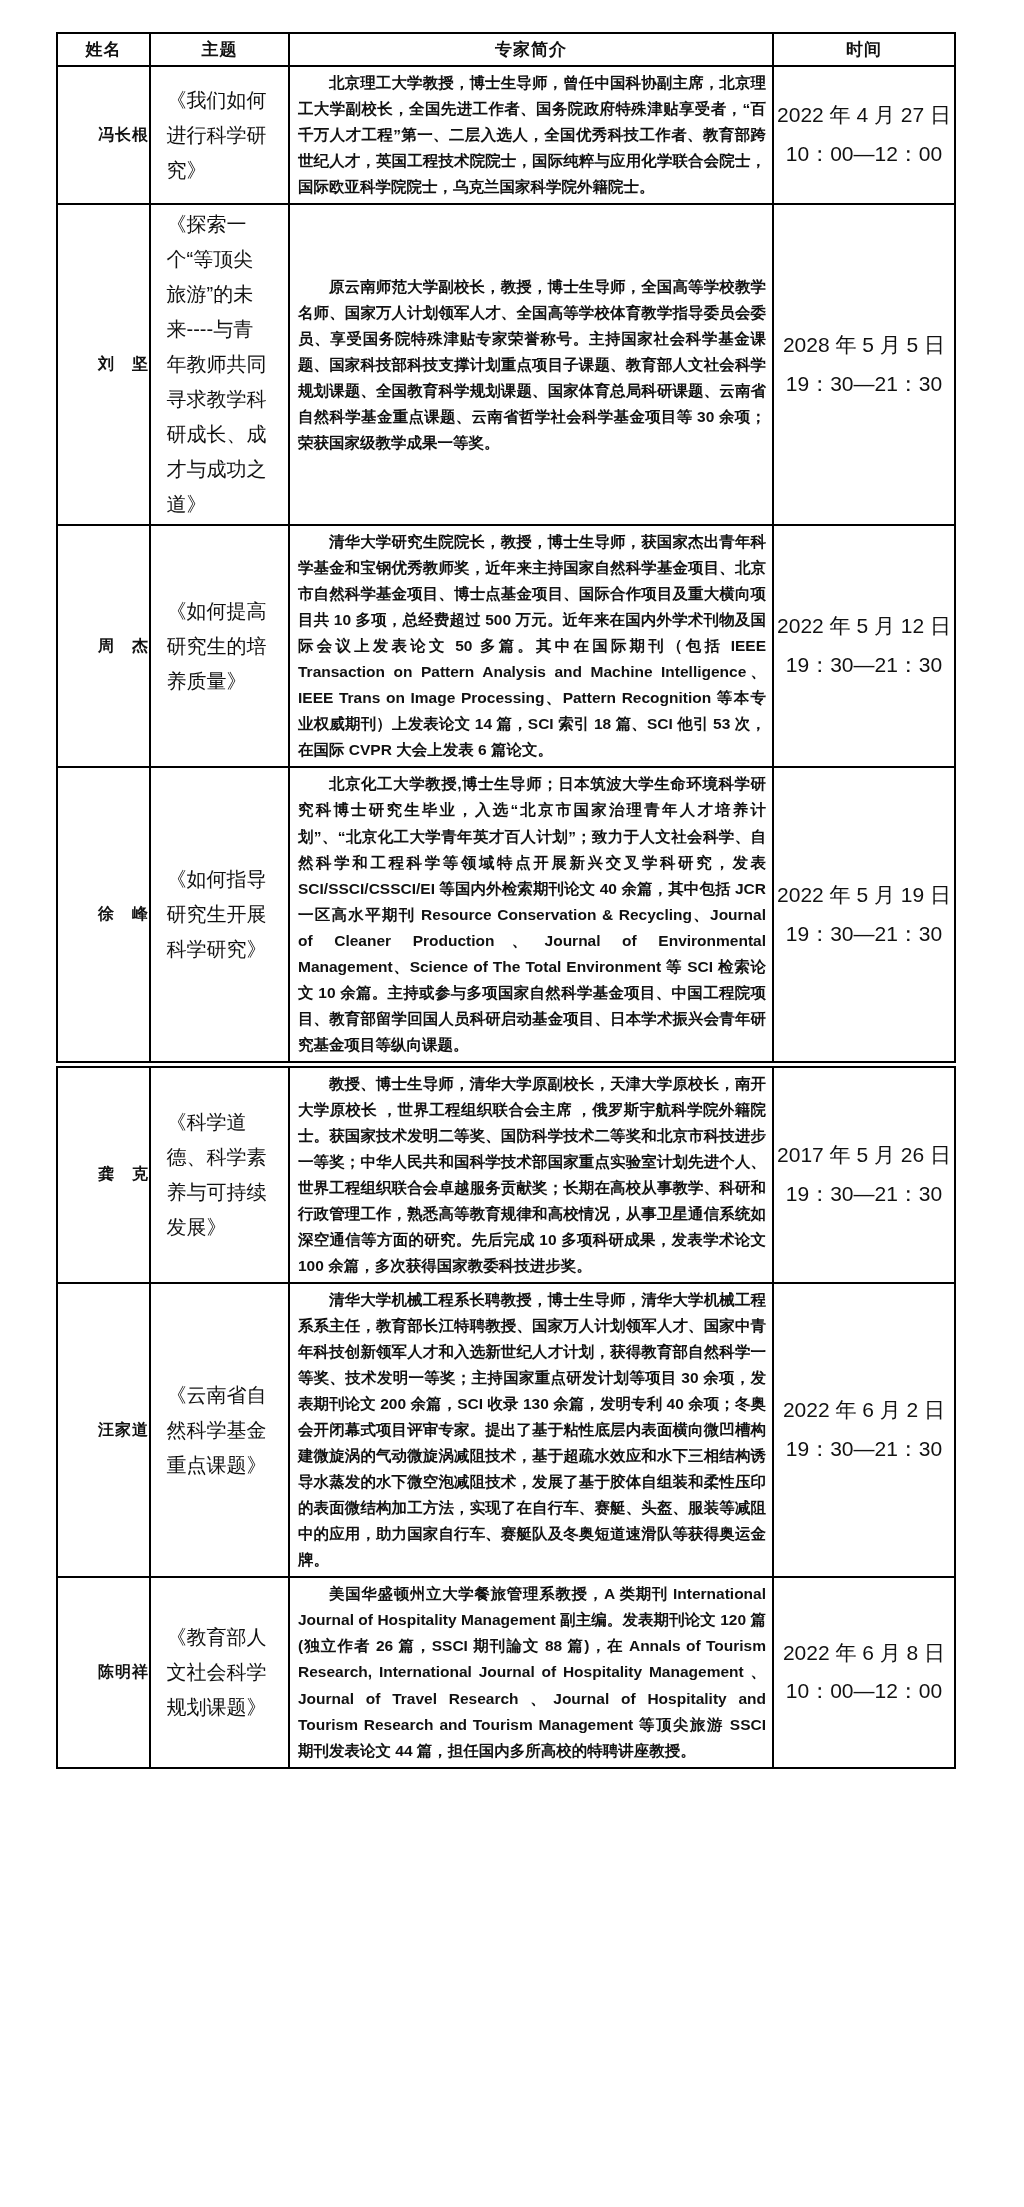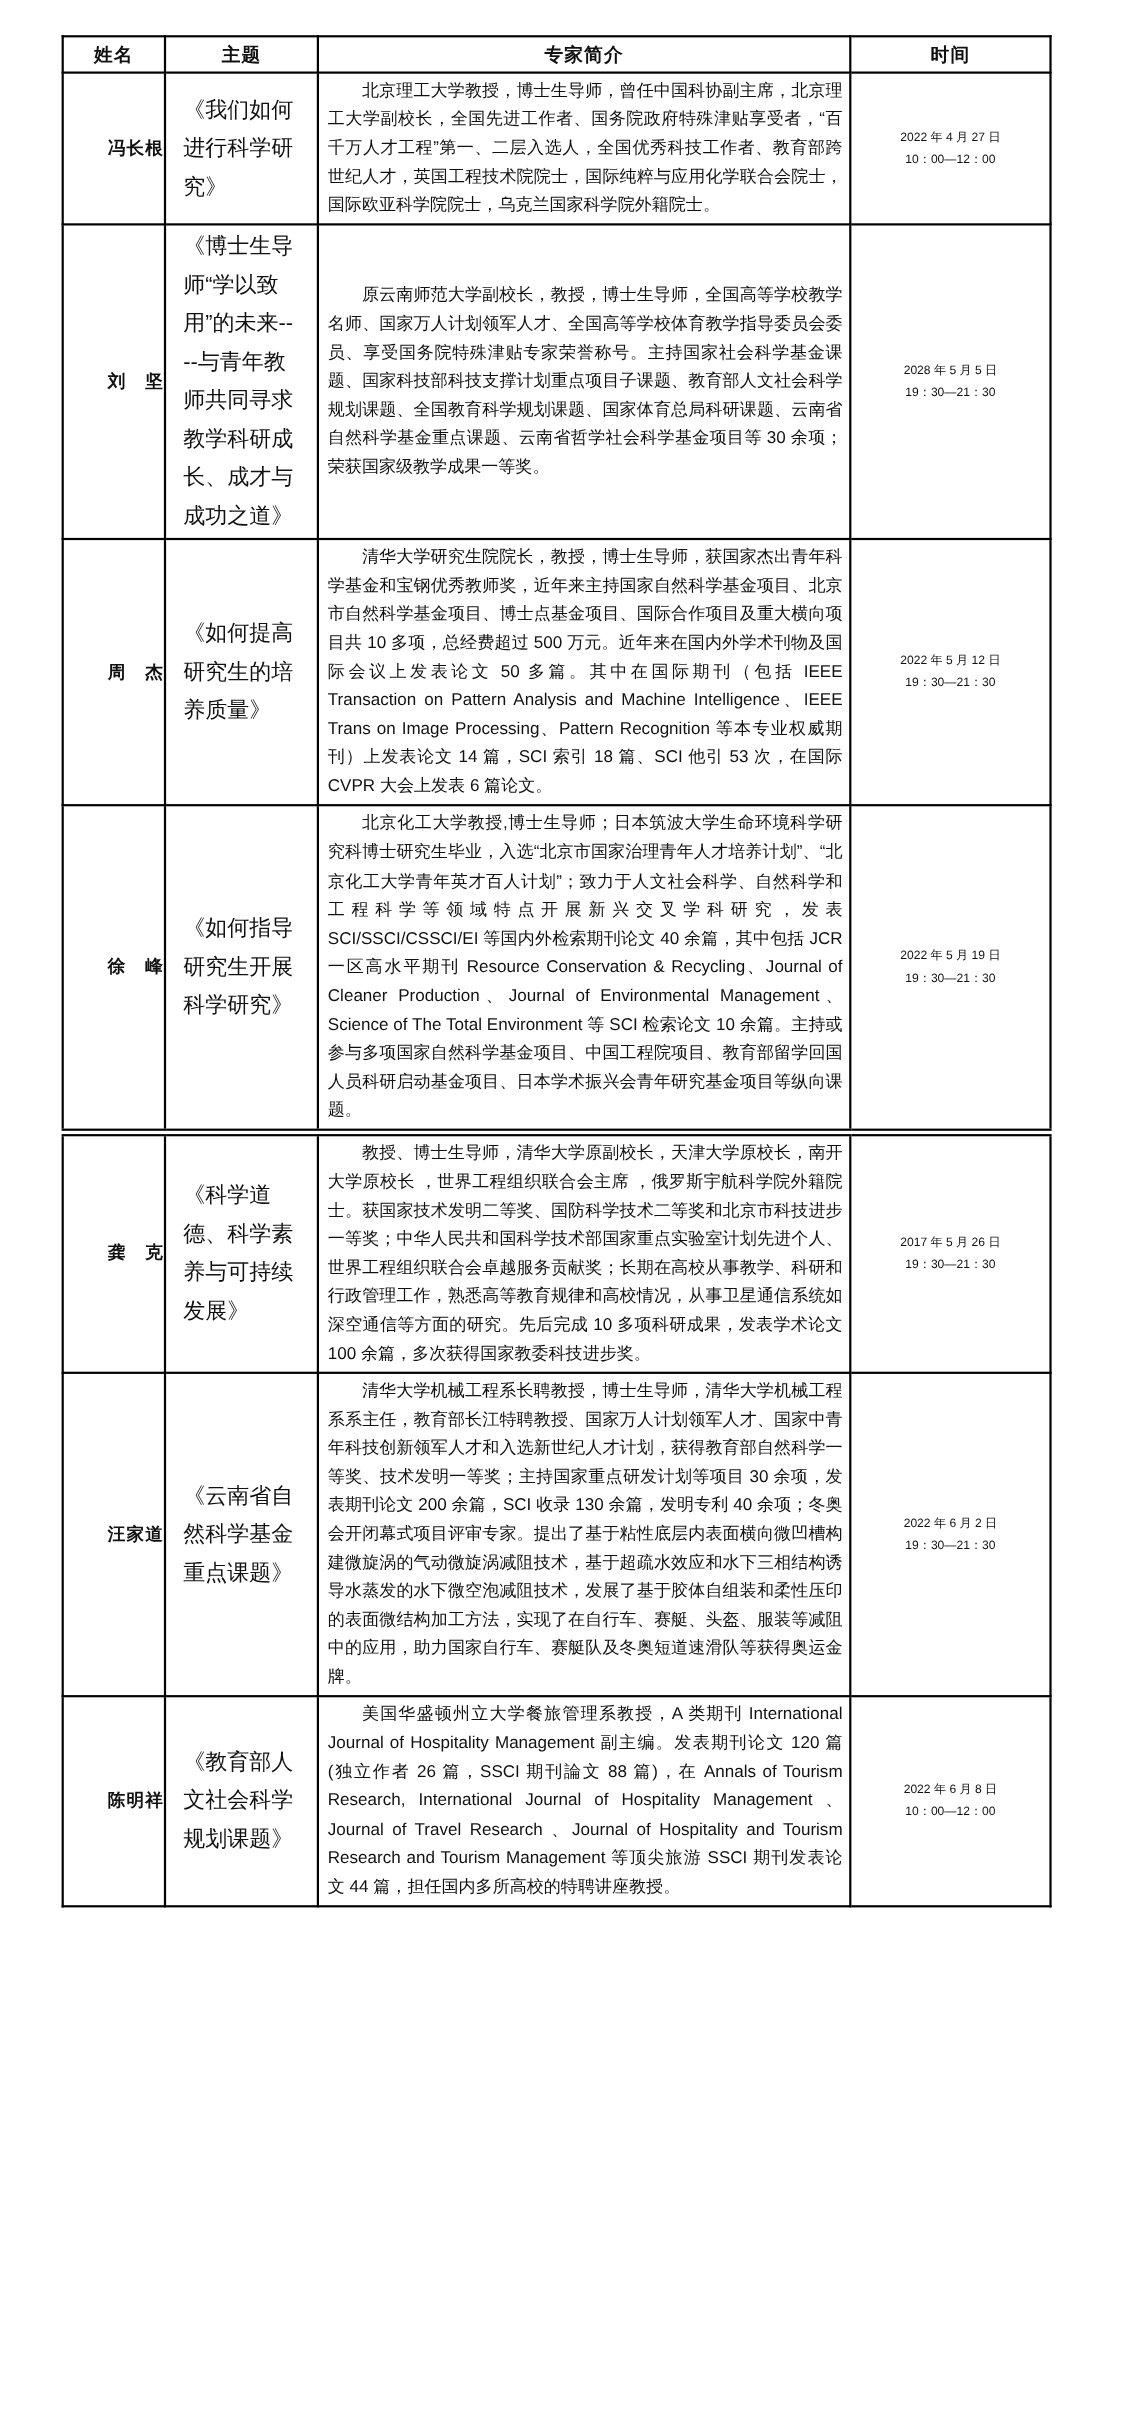--- a/index.html
+++ b/index.html
@@ -61,24 +61,25 @@
   .cell-bio { padding: 3px 6px 3px 8px; }
   .bio-text {
     margin: 0;
     font-size: 15.5px;
     line-height: 1.68;
     text-align: justify;
     text-justify: inter-character;
     text-indent: 2em;
     word-break: normal;
     overflow-wrap: break-word;
+    font-weight: bold;
   }
   .cell-time {
     text-align: center;
-    font-size: 11px;
+    font-size: 21px;
     line-height: 1.85;
     white-space: nowrap;
   }
   
   tr.section-break td { border-top: 7px double #000000; }
 </style>
 </head>
 <body>
 
 <div class="page">
@@ -112,21 +113,21 @@
       <div class="date-text">2022 年 4 月 27 日</div>
       <div class="time-text">10：00—12：00</div>
     </td>
   </tr>
 
   <tr class="table-row">
     <td class="cell-name">
       <span>刘　坚</span>
     </td>
     <td class="cell-topic">
-      <span class="topic-text">《博士生导师“学以致用”的未来----与青年教师共同寻求教学科研成长、成才与成功之道》</span>
+      <span class="topic-text">《探索一个“等顶尖旅游”的未来----与青年教师共同寻求教学科研成长、成才与成功之道》</span>
     </td>
     <td class="cell-bio">
       <p class="bio-text">原云南师范大学副校长，教授，博士生导师，全国高等学校教学名师、国家万人计划领军人才、全国高等学校体育教学指导委员会委员、享受国务院特殊津贴专家荣誉称号。主持国家社会科学基金课题、国家科技部科技支撑计划重点项目子课题、教育部人文社会科学规划课题、全国教育科学规划课题、国家体育总局科研课题、云南省自然科学基金重点课题、云南省哲学社会科学基金项目等 30 余项；荣获国家级教学成果一等奖。</p>
     </td>
     <td class="cell-time">
       <div class="date-text">2028 年 5 月 5 日</div>
       <div class="time-text">19：30—21：30</div>
     </td>
   </tr>
 

